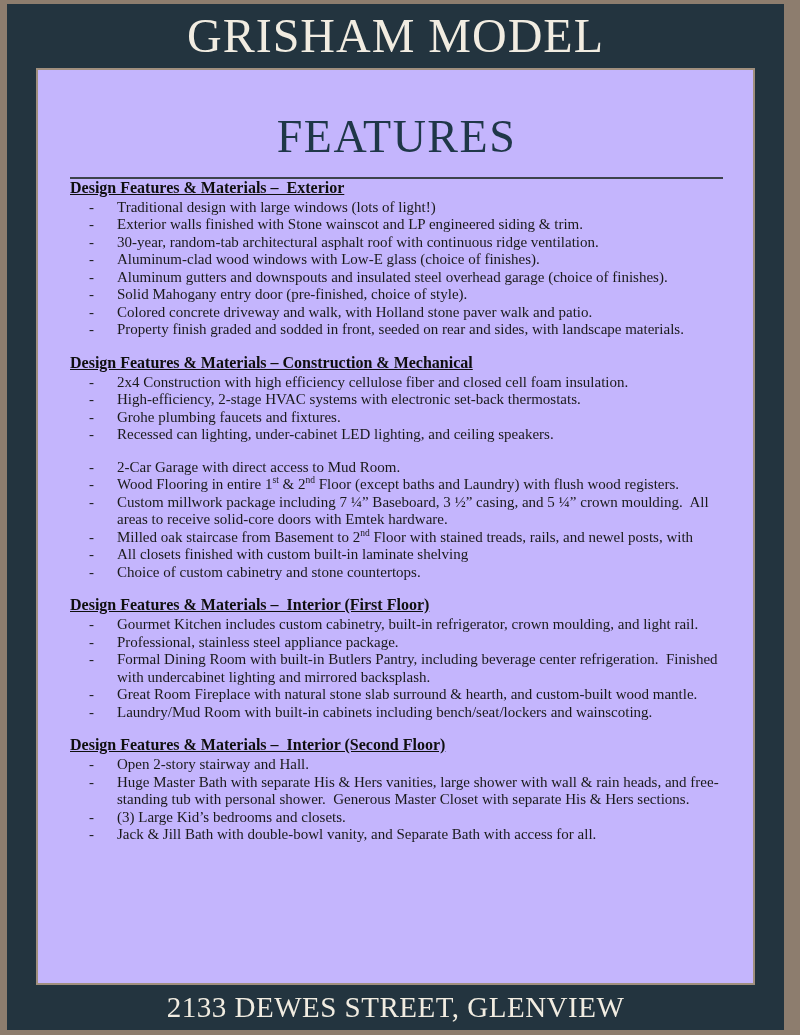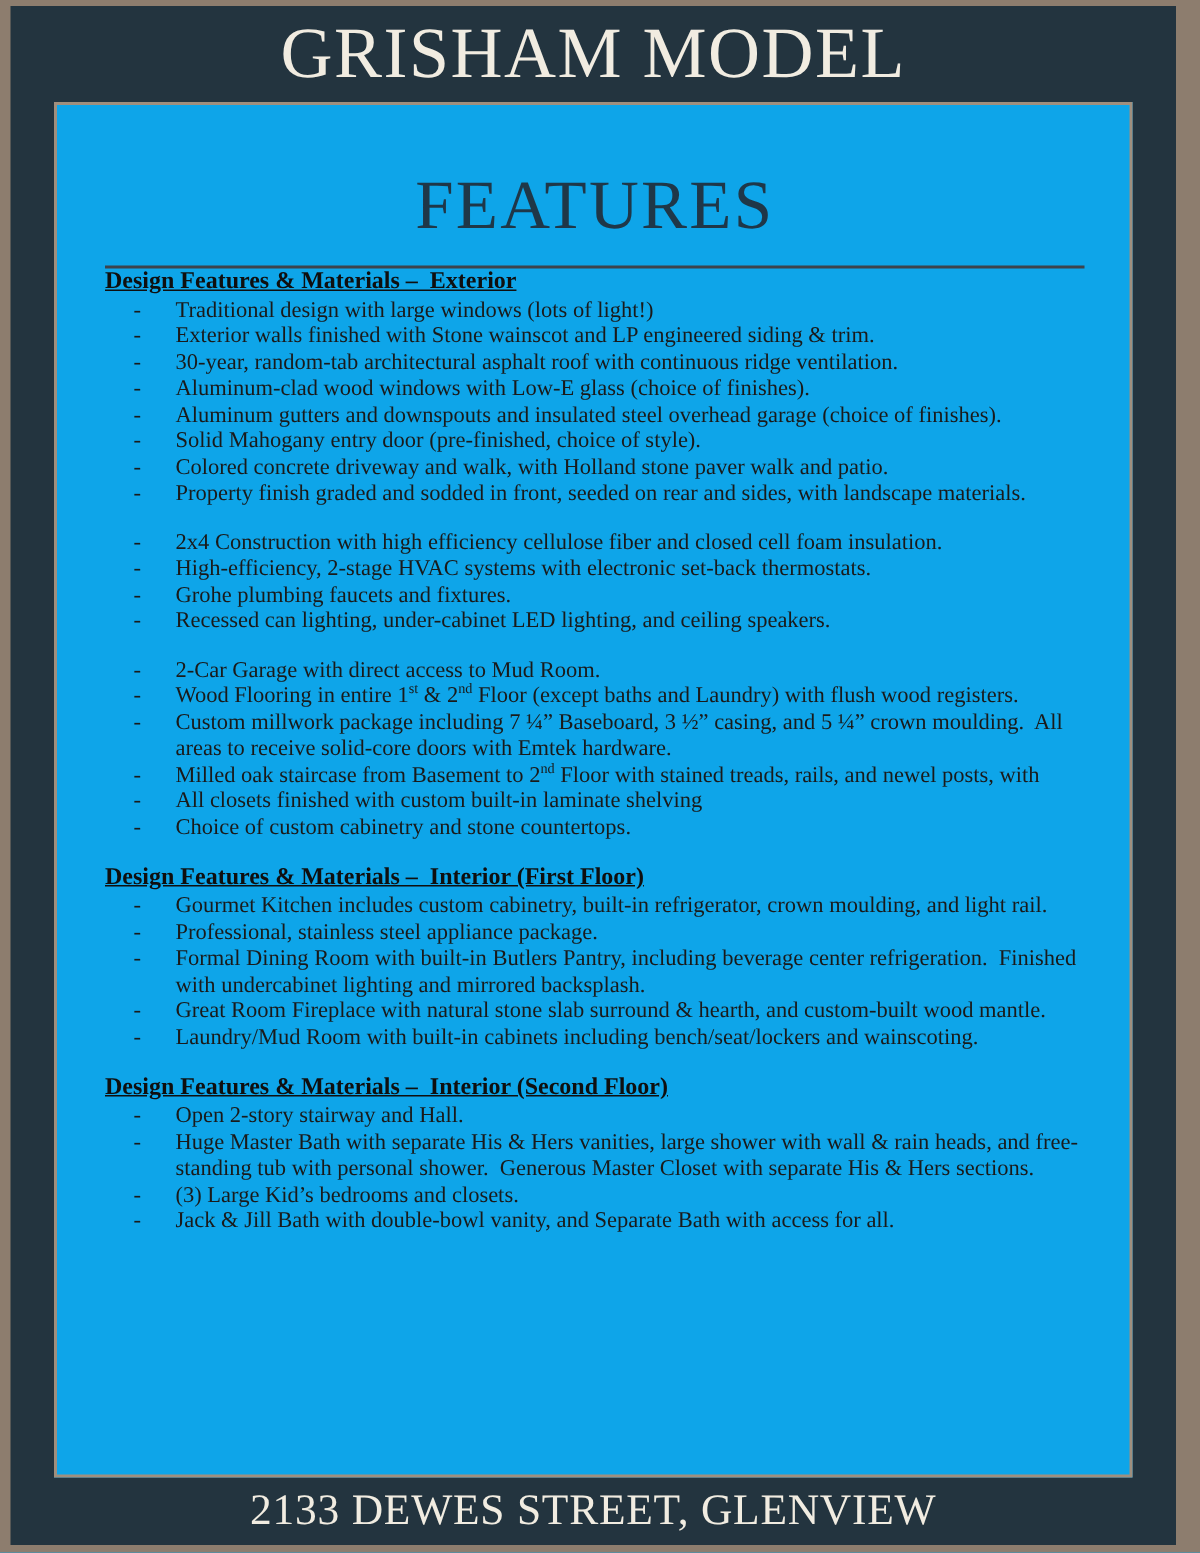--- a/index.html
+++ b/index.html
@@ -35,21 +35,21 @@
   }
   .header-title{
     color:var(--cream);
     font-size:48px;
     letter-spacing:1px;
     line-height:1;
     white-space:pre;
   }
   .page{
     flex:1 1 auto;
-    background:#0ea5e9;
+    background:#c4b5fd;
     margin:0 29px;
     border:2px solid var(--tan-light);
     padding:0 30px 0 32px;
     overflow:hidden;
   }
   .features-title{
     text-align:center;
     color:var(--title-navy);
     font-size:46px;
     letter-spacing:1.5px;
@@ -132,20 +132,21 @@
               <li class="list-item"><span class="dash">-</span>Exterior walls finished with Stone wainscot and LP engineered siding &amp; trim.</li>
               <li class="list-item"><span class="dash">-</span>30-year, random-tab architectural asphalt roof with continuous ridge ventilation.</li>
               <li class="list-item"><span class="dash">-</span>Aluminum-clad wood windows with Low-E glass (choice of finishes).</li>
               <li class="list-item"><span class="dash">-</span>Aluminum gutters and downspouts and insulated steel overhead garage (choice of finishes).</li>
               <li class="list-item"><span class="dash">-</span>Solid Mahogany entry door (pre-finished, choice of style).</li>
               <li class="list-item"><span class="dash">-</span>Colored concrete driveway and walk, with Holland stone paver walk and patio.</li>
               <li class="list-item"><span class="dash">-</span>Property finish graded and sodded in front, seeded on rear and sides, with landscape materials.</li>
             </ul>
           </div>
           <div class="section">
+            <h2 class="section-heading">Design Features &amp; Materials – Construction &amp; Mechanical</h2>
             <ul class="feature-list">
               <li class="list-item"><span class="dash">-</span>2x4 Construction with high efficiency cellulose fiber and closed cell foam insulation.</li>
               <li class="list-item"><span class="dash">-</span>High-efficiency, 2-stage HVAC systems with electronic set-back thermostats.</li>
               <li class="list-item"><span class="dash">-</span>Grohe plumbing faucets and fixtures.</li>
               <li class="list-item"><span class="dash">-</span>Recessed can lighting, under-cabinet LED lighting, and ceiling speakers.</li>
             </ul>
           </div>
           <div class="section">
             <ul class="feature-list">
               <li class="list-item"><span class="dash">-</span>2-Car Garage with direct access to Mud Room.</li>

